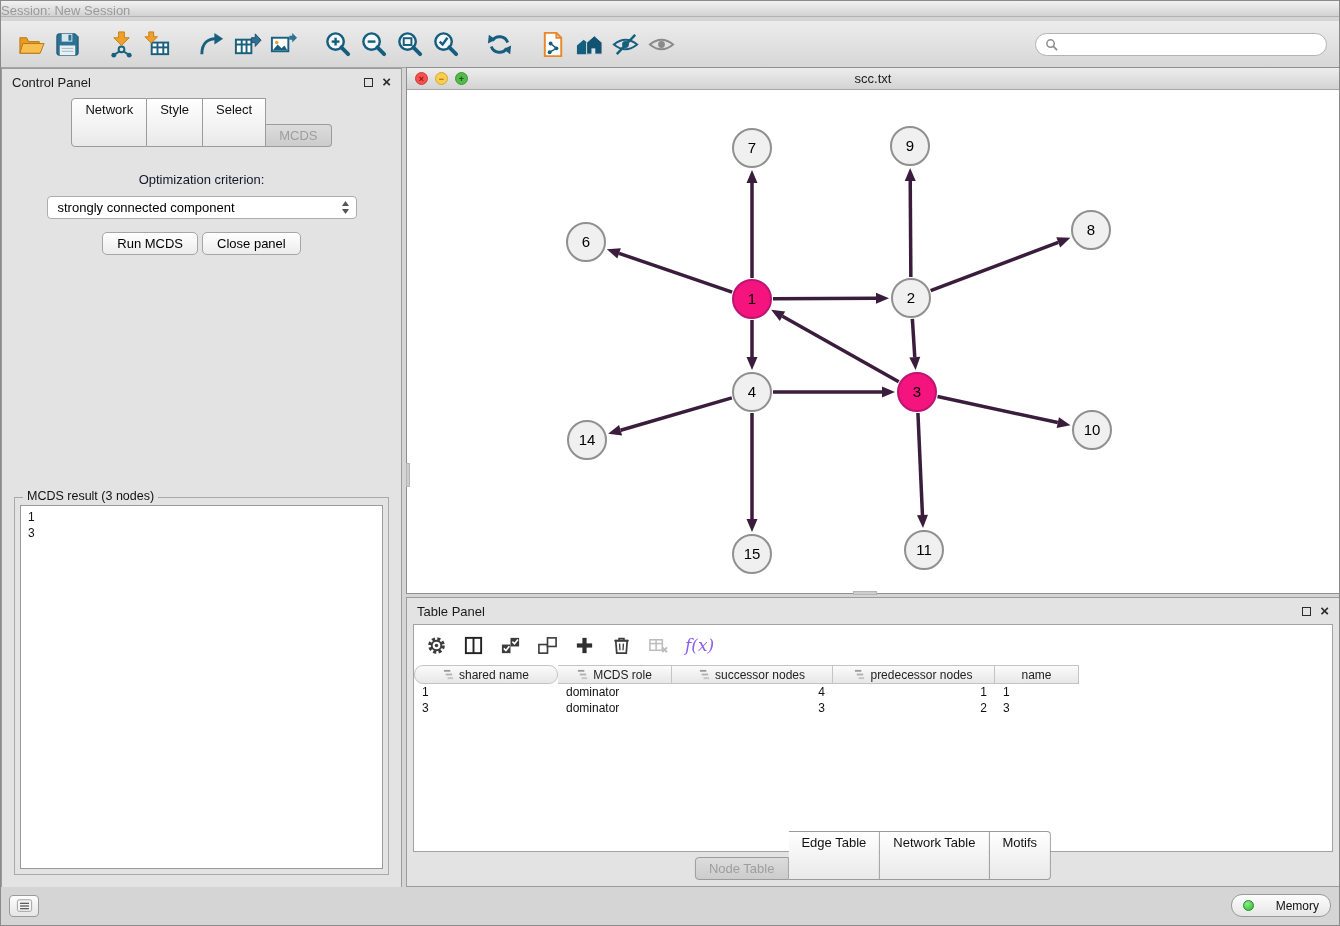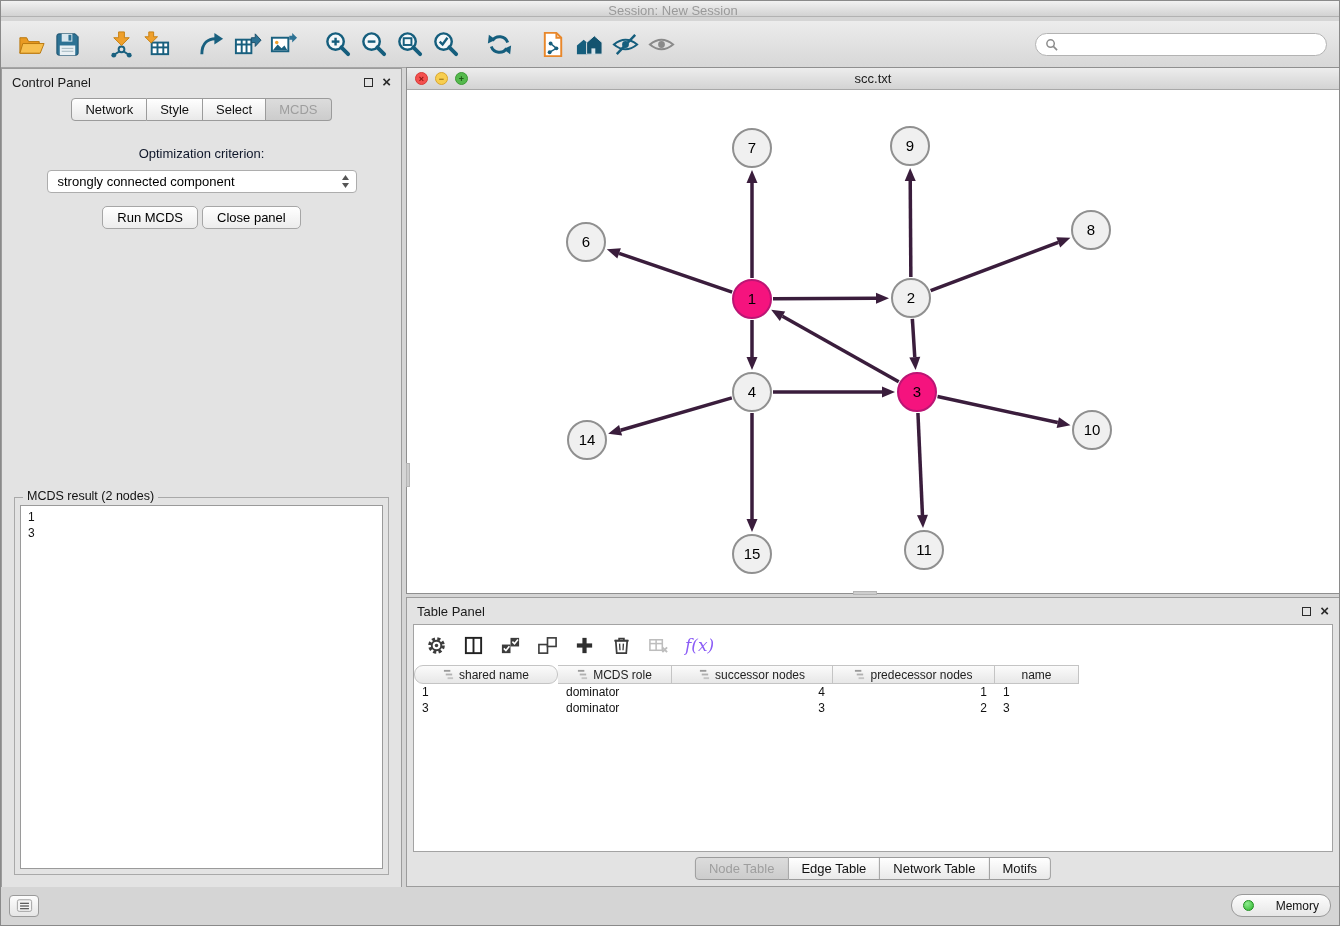--- a/index.html
+++ b/index.html
@@ -2,21 +2,21 @@
 <html><head>
 <meta charset="utf-8">
 <style>
   * { margin:0; padding:0; box-sizing:border-box; font-family:"Liberation Sans", sans-serif; }
   html,body { background:#bfbfbf; }
   .app { position:relative; width:1340px; height:926px; background:#d5d5d5; border:1px solid #8a8a8a; overflow:hidden; }
 
   
   .titlebar { position:absolute; left:0; top:0; right:0; height:16px;
     background:linear-gradient(#f2f2f2,#d2d2d2); border-bottom:1px solid #b2b2b2;
-    text-align:center; font-size:13px; line-height:20px; color:#9a9a9a;padding-left:6px; }
+    text-align:left; font-size:13px; line-height:20px; color:#9a9a9a; }
 
   
   .toolbar { position:absolute; left:0; top:20px; right:0; height:47px;
     background:linear-gradient(#ececec,#d7d7d7); border-bottom:1px solid #a5a5a5;
     display:flex; align-items:center; padding:0 12px; }
   .tbtn { width:36px; height:38px; border:none; background:transparent; display:flex;
     align-items:center; justify-content:center; padding:0; cursor:pointer; }
   .tbtn svg { width:29px; height:29px; }
   .gap { margin-left:18px; }
   .searchbox { margin-left:auto; width:292px; height:23px; border:1px solid #b3b3b3;
@@ -28,21 +28,21 @@
   .ph-icons { margin-left:auto; display:flex; align-items:center; gap:9px; }
   .sq { display:inline-block; width:9px; height:9px; border:1.5px solid #2b2b2b; }
   .xicon { font-size:15px; font-weight:bold; color:#2b2b2b; line-height:10px; cursor:pointer; }
 
   
   .seg { display:flex; }
   .seg .tab { border:1px solid #9b9b9b; border-left:none; background:linear-gradient(#ffffff,#e9e9e9);
     padding:3px 13px; font-size:13px; color:#111; white-space:nowrap; cursor:pointer; }
   .seg .tab:first-child { border-left:1px solid #9b9b9b; border-radius:4px 0 0 4px; }
   .seg .tab:last-child { border-radius:0 4px 4px 0; }
-  .seg .tab.active { background:linear-gradient(#dcdcdc,#cccccc); color:#9e9e9e; }
+  .seg .tab.active { background:linear-gradient(#dcdcdc,#cccccc); color:#9e9e9e;margin-top:26px; }
 
   
   .control-panel { position:absolute; left:0; top:67px; width:401px; height:820px;
     background:#e3e3e3; border:1px solid #9c9c9c; }
   .cp-tabs { justify-content:center; margin-top:3px; }
   .opt-label { margin-top:25px; text-align:center; font-size:13px; color:#0f172a; }
   .dropdown { width:310px; height:23px; margin:9px auto 0; background:#fff; border:1px solid #adadad;
     border-radius:4px; display:flex; align-items:center; justify-content:space-between;
     padding:0 6px 0 10px; font-size:13px; cursor:pointer; }
   .cp-buttons { margin-top:13px; display:flex; justify-content:center; gap:4px; }
@@ -260,21 +260,21 @@
       <svg width="9" height="15" viewBox="0 0 9 15">
         <path d="M4.5 1 L8 6 H1z" fill="#555"></path>
           <path d="M4.5 14 L1 9 H8z" fill="#555"></path>
       </svg>
     </div>
     <div class="cp-buttons">
       <button class="btn">Run MCDS</button>
       <button class="btn">Close panel</button>
     </div>
     <div class="result-group">
-      <span class="result-legend">MCDS result (2 nodes)</span>
+      <span class="result-legend">MCDS result (3 nodes)</span>
       <div class="result-inner">
         <div>1</div>
         <div>3</div>
       </div>
     </div>
   </div>
 
   <div class="net-window">
     <div class="net-titlebar">
       <span class="tl-group">

